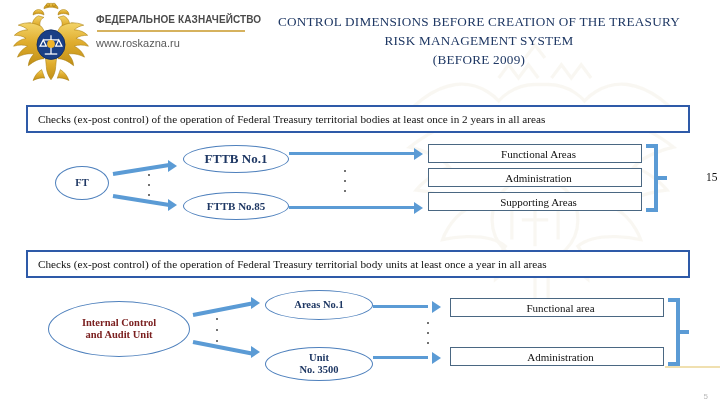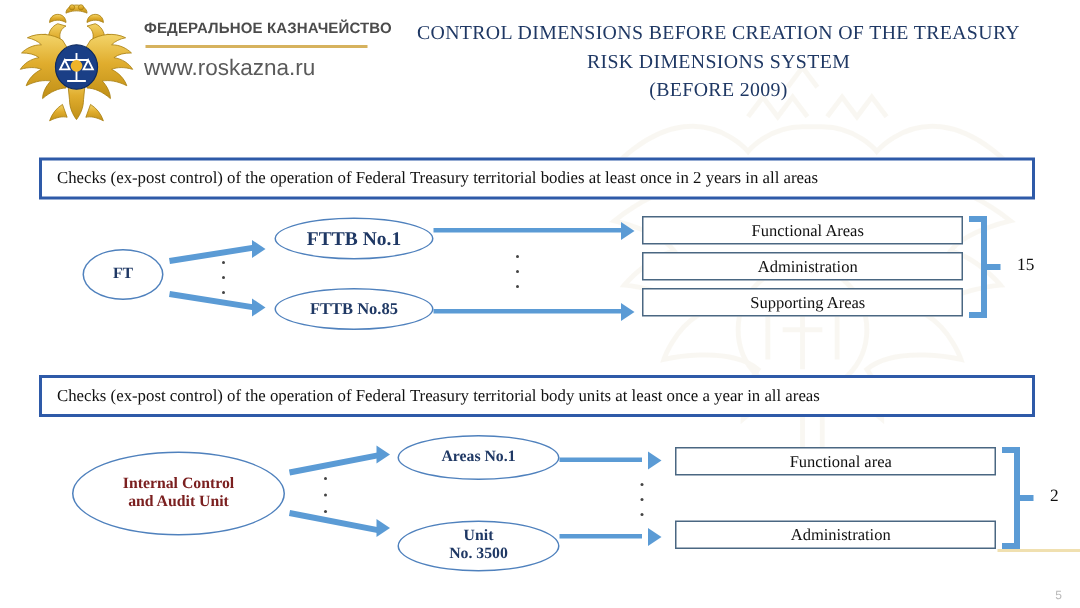--- a/index.html
+++ b/index.html
@@ -21,21 +21,21 @@
   .hdr-logo{position:absolute;left:12px;top:1px;width:78px;height:92px;z-index:3;}
   .hdr-brand{position:absolute;left:96px;top:14px;z-index:3;}
   .hdr-brand .org{
     font-family:"Liberation Sans", sans-serif;
     font-size:10px;font-weight:bold;color:#4b4b4b;letter-spacing:.1px;
     white-space:nowrap;
   }
   .hdr-brand .rule{width:148px;height:2px;background:#d6b25e;margin:5px 0 5px 1px;}
   .hdr-brand .url{
     font-family:"Liberation Sans", sans-serif;
-    font-size:15px;color:#5a5a5a;white-space:nowrap;
+    font-size:11px;color:#5a5a5a;white-space:nowrap;
   }
 
   .title{
     position:absolute;left:240px;top:12px;width:478px;
     text-align:center;z-index:4;
     font-family:"Liberation Serif", serif;
     font-size:13.2px;color:#1F3864;line-height:1.45;
     letter-spacing:.25px;
   }
 
@@ -99,20 +99,21 @@
   
   .brace{position:absolute;z-index:3;}
   .brace .v{position:absolute;background:#5B9BD5;width:4px;left:4px;top:0;}
   .brace .t,.brace .b{position:absolute;background:#5B9BD5;height:4px;width:10px;left:-4px;}
   .brace .t{top:0;}
   .brace .b{bottom:0;}
   .brace .nub{position:absolute;background:#5B9BD5;height:4px;width:9px;left:8px;}
   .brace-num{
     position:absolute;z-index:3;font-size:11.5px;color:#111;
     font-family:"Liberation Serif", serif;
+    margin-left:28px;
   }
 
   .pagenum{
     position:absolute;right:12px;bottom:4px;z-index:3;
     font-size:8px;color:#b9b9b9;font-family:"Liberation Sans",sans-serif;
   }
   .goldline{position:absolute;left:665px;top:366px;width:55px;height:2px;background:#f0e0b0;z-index:2;}
 </style>
 </head>
 <body>
@@ -166,21 +167,21 @@
   </svg>
 
   <div class="hdr-brand">
     <div class="org">ФЕДЕРАЛЬНОЕ КАЗНАЧЕЙСТВО</div>
     <div class="rule"></div>
     <div class="url">www.roskazna.ru</div>
   </div>
 
   <div class="title">
     <div>CONTROL DIMENSIONS BEFORE CREATION OF THE TREASURY</div>
-    <div>RISK DIMENSIONS SYSTEM</div>
+    <div>RISK MANAGEMENT SYSTEM</div>
     <div>(BEFORE 2009)</div>
   </div>
 
   <div class="banner" id="banner1">
     <span>Checks (ex-post control) of the operation of Federal Treasury territorial bodies at least once in 2 years in all areas</span>
   </div>
 
   <div class="ell" id="ell-ft">
     <span>FT</span>
   </div>

